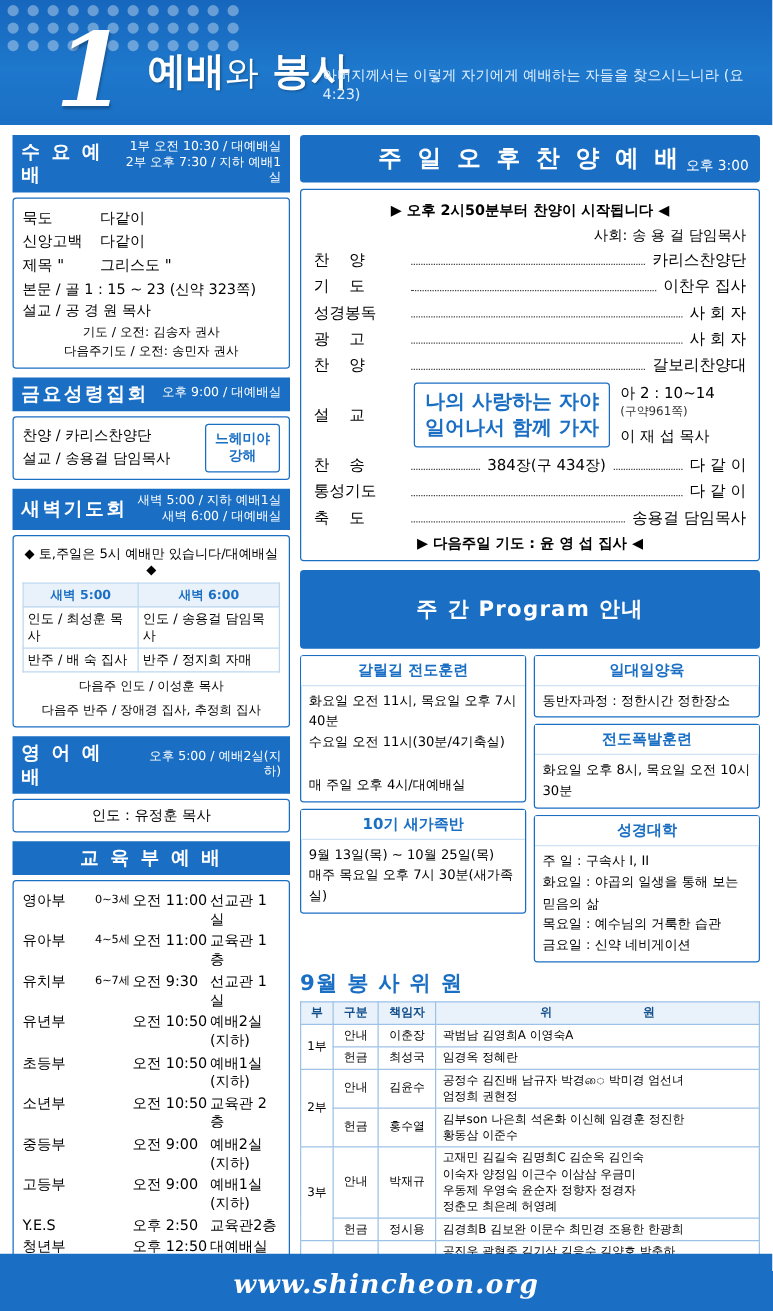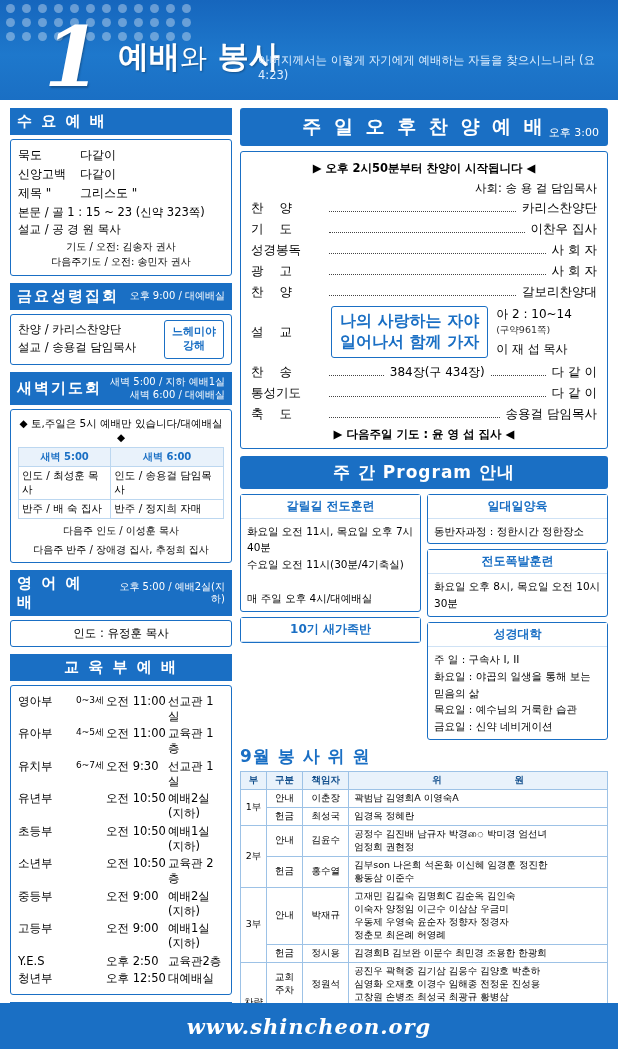--- a/index.html
+++ b/index.html
@@ -203,20 +203,24 @@
   </div>
   <div class="hverse">아버지께서는 이렇게 자기에게 예배하는 자들을 찾으시느니라 (요4:23)</div>
 </div>
 
 <div class="page">
 
   <div class="col-left">
 
     <div class="bar">
       <span class="t">수 요 예 배</span>
+      <span class="s">
+        <span>1부 오전 10:30 / 대예배실</span><br>
+        <span>2부 오후 7:30 / 지하 예배1실</span>
+      </span>
     </div>
     <div class="box wed">
       <div class="row">
           <span class="k">묵도</span>
           <span class="v">다같이</span>
         </div>
       <div class="row">
           <span class="k">신앙고백</span>
           <span class="v">다같이</span>
         </div>
@@ -415,34 +419,36 @@
         <span class="v">다 같 이</span>
       </div>
       <div class="leader">
         <span class="k">축 도</span>
         <span class="dots2"></span>
         <span class="v">송용걸 담임목사</span>
       </div>
       <div class="center-arrow">▶ 다음주일 기도 : 윤 영 섭 집사 ◀</div>
     </div>
 
-    <div class="bigbar" style="padding:5px 0">
+    <div class="bigbar" style="padding:20px 0">
       <span class="t" style="font-size:17px;letter-spacing:1px">주 간 Program 안내</span>
     </div>
     <div class="prog-wrap">
       <div class="prog-col">
         <div class="pbox">
           <h4>갈릴길 전도훈련</h4>
           <div class="body" style="white-space:pre-line">화요일 오전 11시, 목요일 오후 7시40분
 수요일 오전 11시(30분/4기축실)
 
 매 주일 오후 4시/대예배실</div>
         </div>
         <div class="pbox">
           <h4>10기 새가족반</h4>
+          <div class="body" style="white-space:pre-line">9월 13일(목) ~ 10월 25일(목)
+매주 목요일 오후 7시 30분(새가족실)</div>
         </div>
       </div>
       <div class="prog-col">
         <div class="pbox">
           <h4>일대일양육</h4>
           <div class="body" style="white-space:pre-line">동반자과정 : 정한시간 정한장소</div>
         </div>
         <div class="pbox">
           <h4>전도폭발훈련</h4>
           <div class="body" style="white-space:pre-line">화요일 오후 8시, 목요일 오전 10시30분</div>

